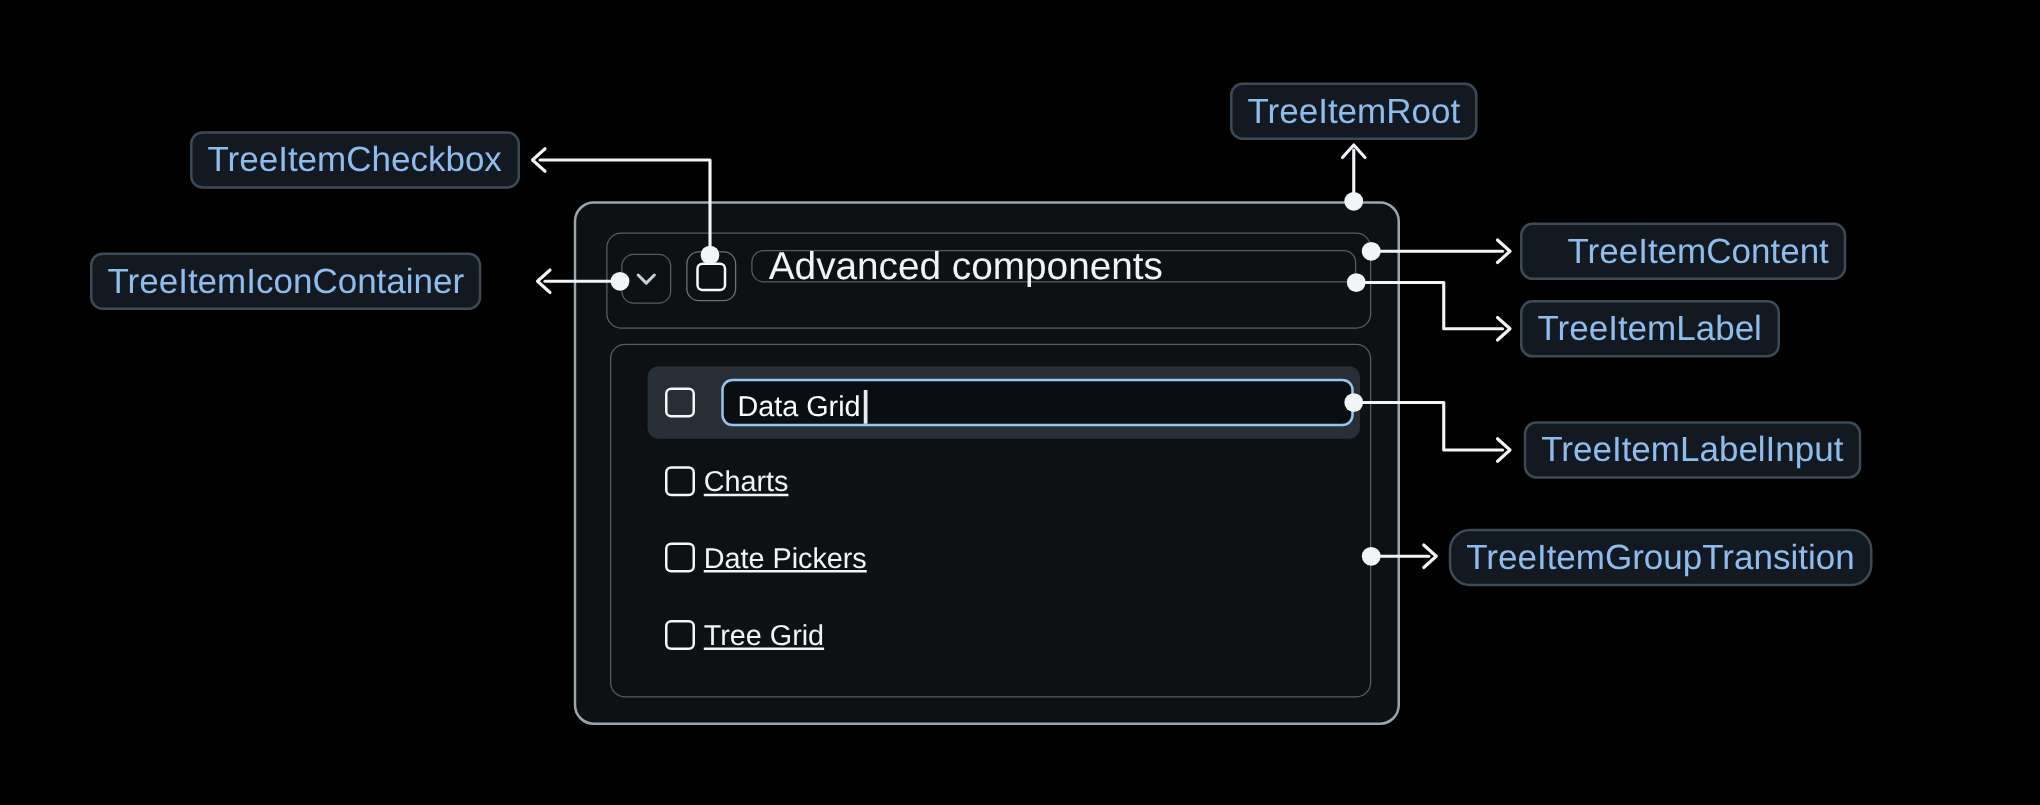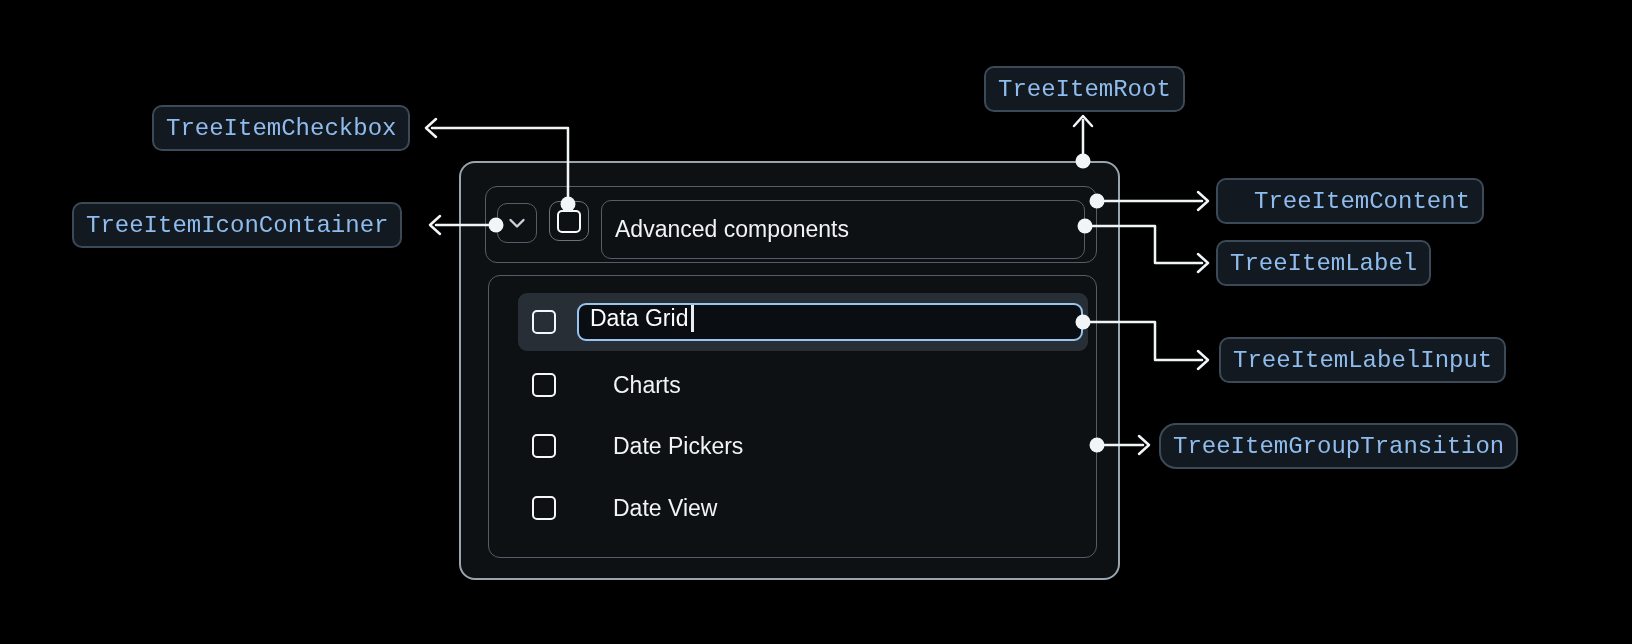--- a/index.html
+++ b/index.html
@@ -6,22 +6,22 @@
   #canvas{
     position:relative;width:1632px;height:644px;background:#000;overflow:hidden;
     font-family:"Liberation Sans",sans-serif;
   }
   
   .pill{
     position:absolute;height:46px;box-sizing:border-box;
     display:flex;align-items:center;justify-content:center;
     padding:0 12px;border:2px solid #3C4A58;border-radius:10px;
     background:#121921;color:#8FBCEC;
-    font-family:Liberation Mono, monospace;
-    font-size:24px;white-space:nowrap;
+    font-family:Liberation Sans, sans-serif;
+    font-size:28px;white-space:nowrap;
   }
   
   .box{position:absolute;box-sizing:border-box;}
   .root-box{
     left:459px;top:161px;width:661px;height:419px;
     border:2px solid #9AA4AD;border-radius:16px;background:#0D1114;
   }
   .content-box{
     left:485px;top:186px;width:612px;height:77px;
     border:1.5px solid #545E68;border-radius:12px;
@@ -34,44 +34,44 @@
   .checkbox-container{
     left:549px;top:201px;width:40px;height:40px;
     border:1.5px solid #6A737C;border-radius:10px;
     display:flex;align-items:center;justify-content:center;
   }
   .cbx{
     width:24px;height:23px;box-sizing:border-box;
     border:2.5px solid #F8FAFB;border-radius:5px;background:transparent;
   }
   .label-box{
-    left:601px;top:200px;width:484px;height:59px;
+    left:601px;top:200px;width:484px;height:26px;
     border:1.5px solid #545E68;border-radius:10px;
     display:flex;align-items:center;padding:0 0 0 13px;
-    color:#F1F3F5;font-size:23px;
+    color:#F1F3F5;font-size:31px;
   }
   .group-box{
     left:488px;top:275px;width:609px;height:283px;
     border:1.5px solid #545E68;border-radius:12px;
   }
   .row-highlight{
     left:518px;top:293px;width:570px;height:58px;
     border-radius:9px;background:#272E35;
   }
   .tree-row-checkbox{
     position:absolute;left:532px;width:24px;height:24px;box-sizing:border-box;
     border:2.5px solid #F5F7F9;border-radius:5px;
   }
   .tree-row-label{
-    position:absolute;left:613px;color:#F1F3F5;font-size:23px;white-space:nowrap;
+    position:absolute;left:563px;color:#F1F3F5;font-size:23px;white-space:nowrap;text-decoration:underline;
   }
   .label-input{
     left:577px;top:303px;width:506px;height:38px;
     border:2.5px solid #97C5F0;border-radius:9px;background:#0A0E12;
-    display:flex;align-items:flex-start;padding-left:11px;
+    display:flex;align-items:flex-end;padding-left:11px;
     color:#FCFDFE;font-size:23px;white-space:nowrap;
   }
   .caret{
     display:inline-block;width:2.5px;height:27px;background:#E9EDF0;
     margin-left:3px;vertical-align:middle;
   }
   
   svg.overlay{position:absolute;left:0;top:0;pointer-events:none;}
 </style>
 </head>
@@ -106,21 +106,21 @@
     <span class="caret"></span>
   </div>
 
   <div class="tree-row-checkbox" style="top:373px"></div>
   <div class="tree-row-label" style="top:372px">Charts</div>
 
   <div class="tree-row-checkbox" style="top:434px"></div>
   <div class="tree-row-label" style="top:433px">Date Pickers</div>
 
   <div class="tree-row-checkbox" style="top:496px"></div>
-  <div class="tree-row-label" style="top:495px">Date View</div>
+  <div class="tree-row-label" style="top:495px">Tree Grid</div>
 
   <svg class="overlay" width="1632" height="644" viewBox="0 0 1632 644">
     <g stroke="#F2F5F8" stroke-width="2.5" fill="none" stroke-linecap="round" stroke-linejoin="round">
 
       <g>
         <path d="M1083 161 V120"></path>
         <path d="M1074 126 L1083 116 L1092 126"></path>
       </g>
 
       <g>

